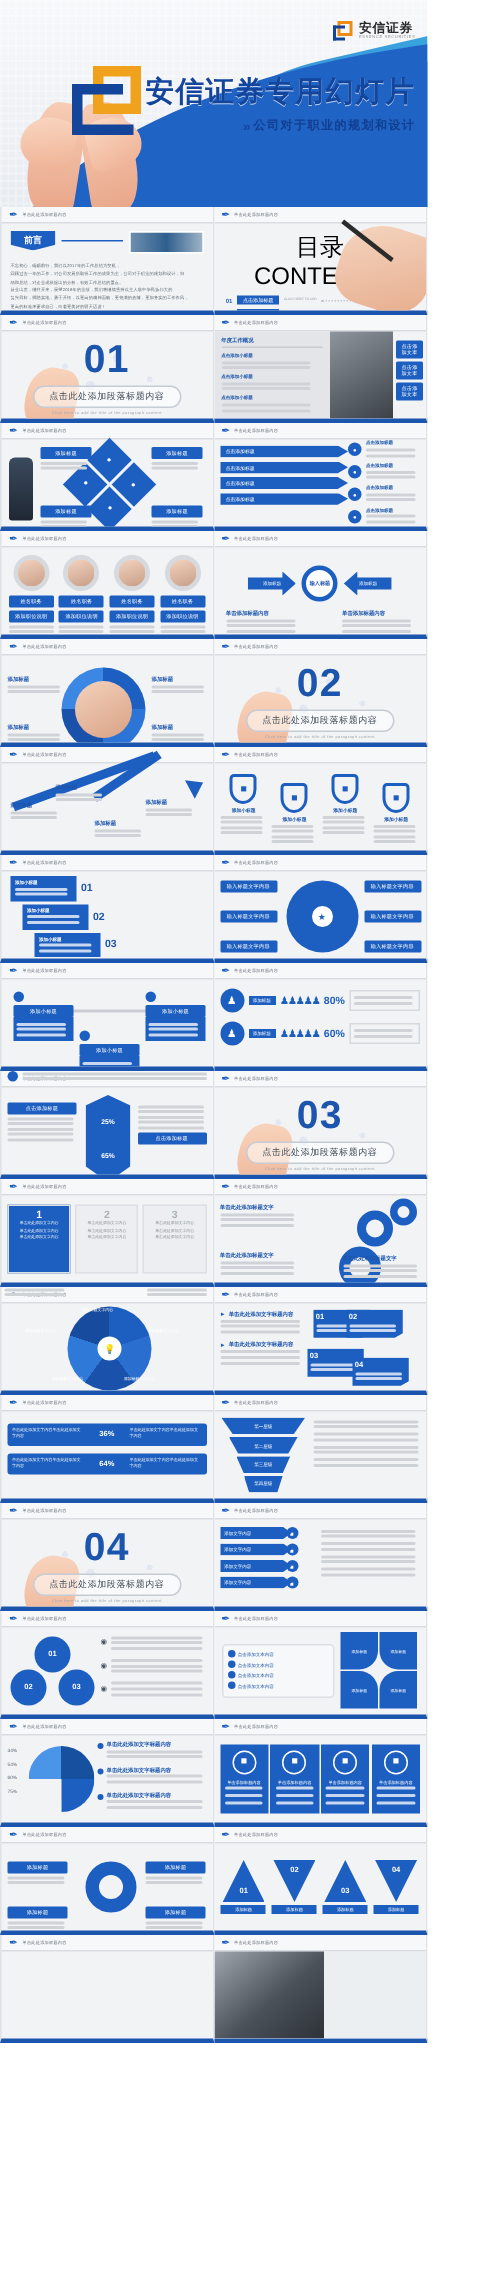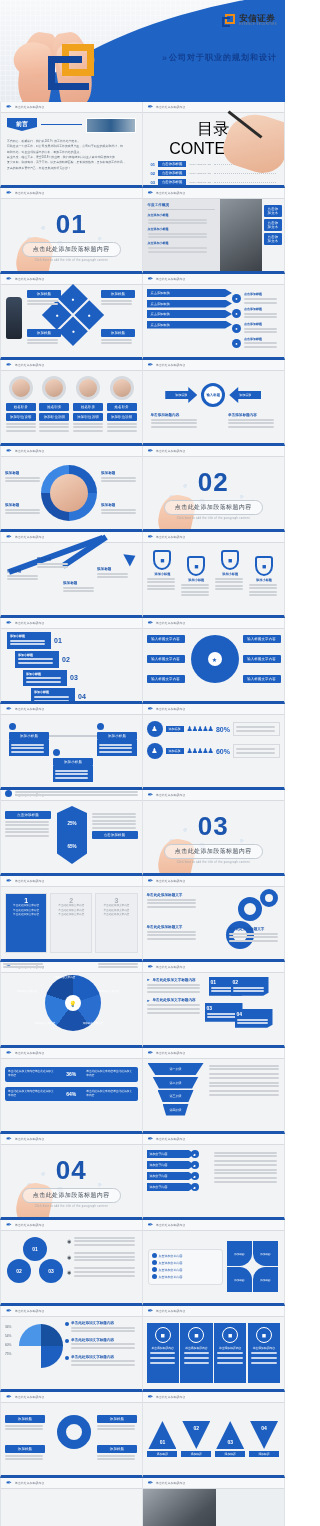--- a/index.html
+++ b/index.html
@@ -5,21 +5,21 @@
   * { box-sizing: border-box; margin:0; padding:0; }
   html,body { background:#ffffff; }
   body {
     width:285px; height:1526px;
     font-family:"Liberation Sans","DejaVu Sans",sans-serif;
     overflow:hidden;
   }
   .page { width:285px; height:1526px; position:relative; background:#fff; }
 
   
-  .cover { position:relative; width:285px; height:102px; overflow:hidden;
+  .cover { position:relative; width:285px; height:138px; overflow:hidden;
            background:linear-gradient(180deg,#f7f8fa 0%,#eef1f5 55%,#e8ecf1 100%); }
   .cover .grid-tex { position:absolute; inset:0;
      background-image:linear-gradient(rgba(255,255,255,.55) 1px,transparent 1px),
                       linear-gradient(90deg,rgba(255,255,255,.55) 1px,transparent 1px);
      background-size:5px 5px; opacity:.5; }
   .cover .wave1 { position:absolute; left:-10px; bottom:-46px; width:320px; height:140px;
      background:#1f63c4; border-radius:100% 0 0 0 / 100% 0 0 0;
      transform:rotate(-6deg); }
   .cover .wave2 { position:absolute; left:-30px; bottom:-70px; width:360px; height:150px;
      background:linear-gradient(100deg,#2f86e0 0%,#1852a8 70%);
@@ -60,21 +60,21 @@
 
   .cover-title { position:absolute; right:8px; top:48px; text-align:right; z-index:7; }
   .cover-title h1 { font-size:19px; color:#14459c; font-weight:700; letter-spacing:1px;
                     text-shadow:0 1px 0 rgba(255,255,255,.7); }
   .cover-sub { margin-top:4px; display:flex; align-items:center; justify-content:flex-end; gap:4px; }
   .cover-sub .chev { color:#14459c; font-size:9px; font-weight:700; letter-spacing:-2px; }
   .cover-sub span.t { font-size:8px; color:#123e8f; letter-spacing:1px; font-weight:700;}
 
   
   .grid { display:flex; flex-wrap:wrap; width:285px; }
-  .slide { width:142.5px; height:86px; position:relative; background:#f2f3f5;
+  .slide { width:142.5px; height:72px; position:relative; background:#f2f3f5;
            border:1px solid #dfe2e6; border-top:none; border-left:none; overflow:hidden; }
   .slide:nth-child(odd){ border-left:1px solid #dfe2e6; }
   .slide.b-bot { border-bottom:3px solid #1b55ad; }
   .sld-head { position:absolute; left:0; right:0; top:0; height:11px; display:flex;
               align-items:center; gap:3px; padding:0 5px; border-bottom:1px solid #d8dce1;
               background:#f7f8f9; }
   .sld-head .pen { color:#1b5fbe; font-size:7px; font-style:italic; font-weight:700;}
   .sld-head .ht { font-size:3px; color:#6b7280; letter-spacing:.2px; transform:scale(.92); transform-origin:left center;}
   .body { position:absolute; left:0; right:0; top:11px; bottom:0; }
   .bigno { font-size:26px; font-weight:700; color:#1b55ad; letter-spacing:1px; }
@@ -137,20 +137,21 @@
     </div>
 
     <div class="hands">
       <span class="hand l"></span>
         <span class="hand r"></span>
       <span class="palm l"></span>
         <span class="palm r"></span>
     </div>
 
     <div class="cover-title">
+      <h1>安信证券专用幻灯片</h1>
       <div class="cover-sub">
         <span class="chev">»</span>
         <span class="t">公司对于职业的规划和设计</span>
       </div>
     </div>
   </div>
 
   <div class="grid" id="grid">
       <div class="slide b-bot">
         <div class="sld-head">

